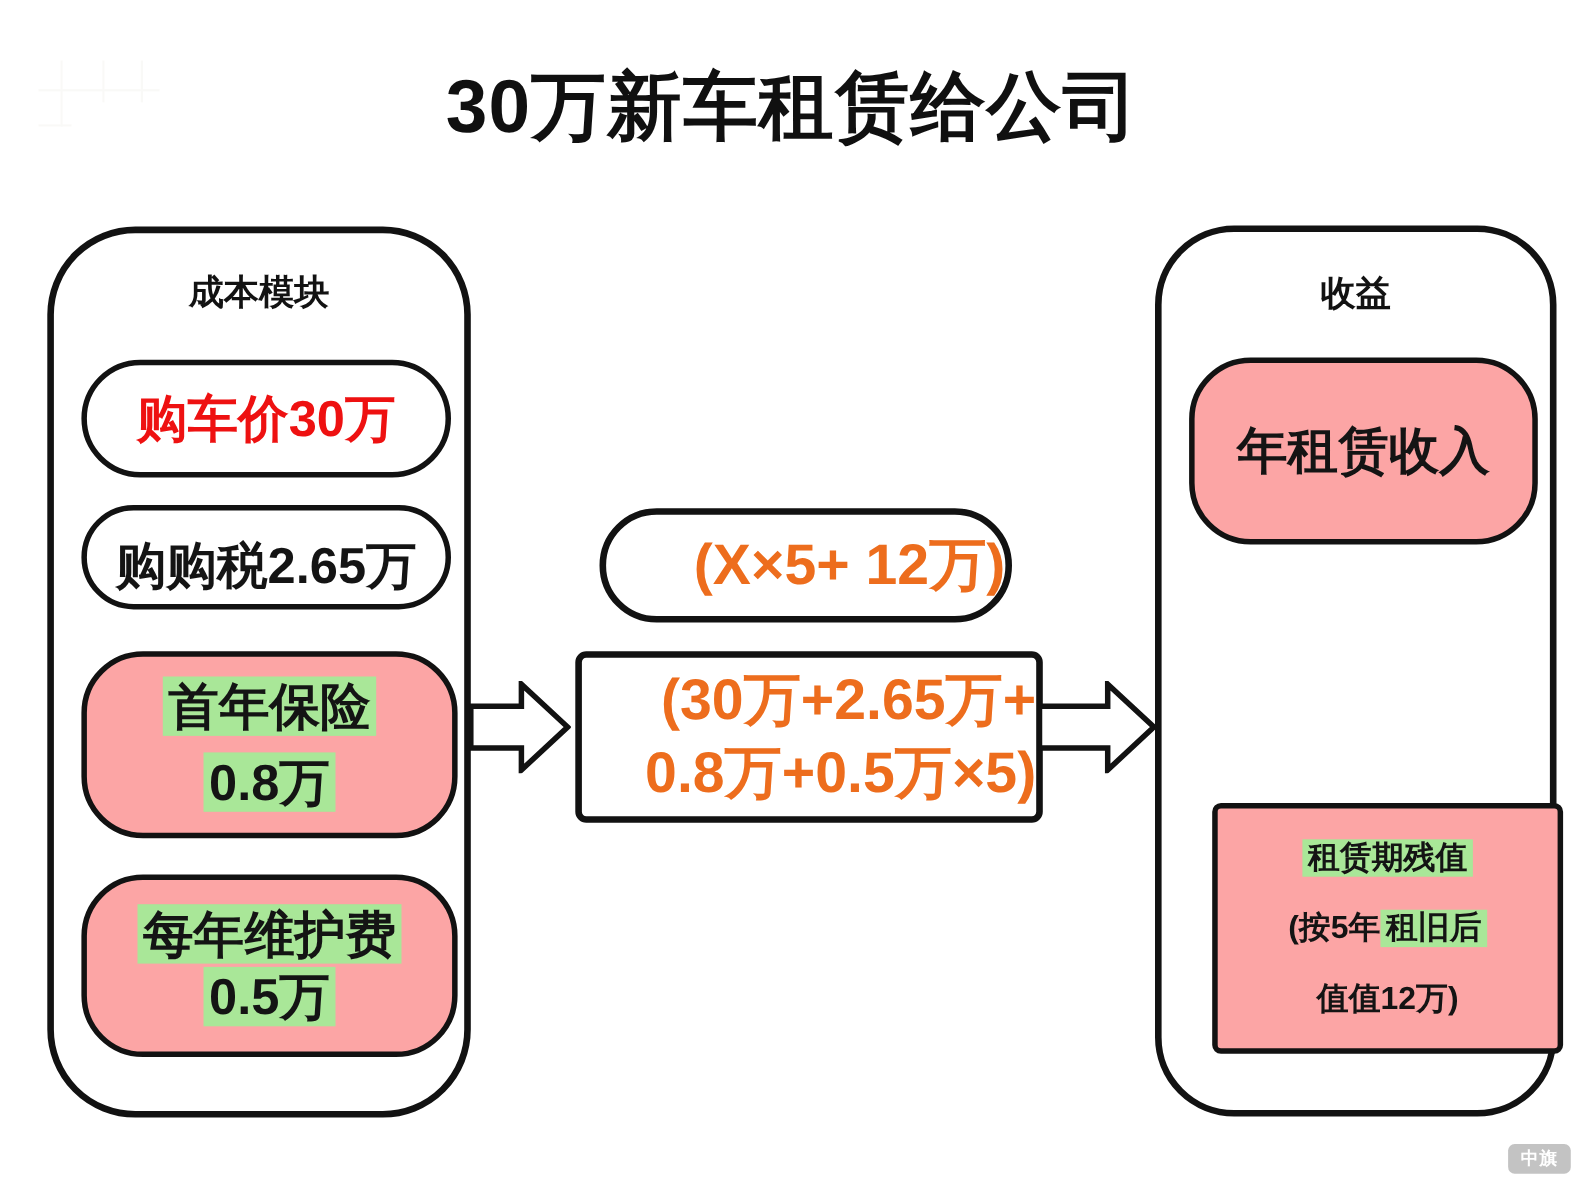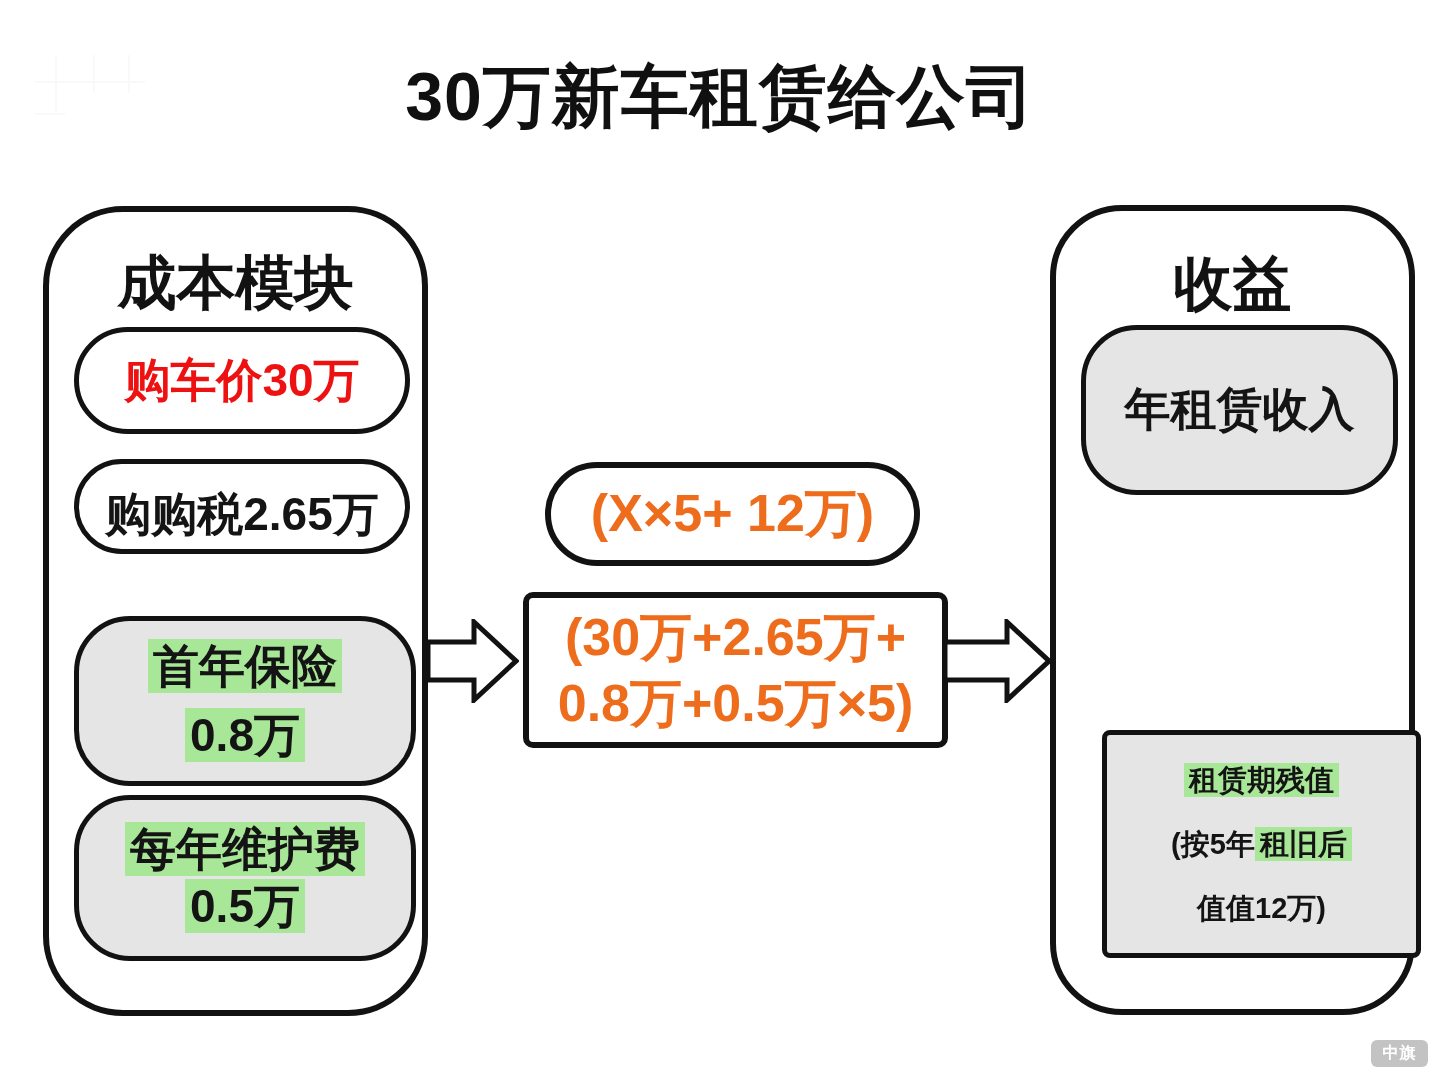--- a/index.html
+++ b/index.html
@@ -14,32 +14,32 @@
     top:52px;left:0;width:1440px;text-align:center;
     font-size:68px;font-weight:900;color:#101010;letter-spacing:1px;
   }
 
   
   .faint-grid{top:55px;left:35px;width:115px;height:95px;opacity:.10;}
   .faint-grid .v{position:absolute;top:0;width:2px;background:#cfc8ba;}
   .faint-grid .h{position:absolute;left:0;height:2px;background:#cfc8ba;}
 
   .outer-box{background:#ffffff;border:6px solid #121212;border-radius:80px;}
-  .box-header{font-size:59px;font-weight:800;color:#121212;text-align:center;}
+  .box-header{font-size:32px;font-weight:800;color:#121212;text-align:center;}
 
   .pill{
     background:#ffffff;border:5px solid #121212;border-radius:56px;
     font-size:46px;font-weight:800;line-height:1.25;
   }
-  .green{background:#e5e5e5;text-align:right;}
+  .green{background:#fca5a5;text-align:right;}
   .hl{background:#a9e798;padding:1px 5px;}
 
   .formula{
     background:#ffffff;border:6px solid #121212;
-    font-weight:800;color:#ed6d1d;
+    font-weight:800;color:#ed6d1d;align-items:flex-end;
   }
   .red-text{color:#ee1111;}
   .black-text{color:#141414;margin-top:16px;}
 
   .watermark{
     top:1040px;left:1371px;width:57px;height:27px;border-radius:6px;
     background:rgba(185,185,185,.85);color:#ffffff;font-size:16px;font-weight:700;
     display:flex;align-items:center;justify-content:center;letter-spacing:1px;
   }
 </style>
@@ -62,21 +62,21 @@
     <div class="abs box-header" style="top:32px;left:0;width:373px;">成本模块</div>
 
     <div class="abs pill center-col" style="left:25px;top:115px;width:326px;height:97px;">
       <span class="red-text">购车价30万</span>
     </div>
 
     <div class="abs pill center-col" style="left:25px;top:247px;width:326px;height:85px;">
       <span class="black-text">购购税2.65万</span>
     </div>
 
-    <div class="abs pill green center-col" style="left:25px;top:404px;width:332px;height:160px;gap:12px;">
+    <div class="abs pill green center-col" style="left:25px;top:380px;width:332px;height:160px;gap:12px;">
       <div><span class="hl">首年保险</span></div>
       <div><span class="hl">0.8万</span></div>
     </div>
 
     <div class="abs pill green center-col" style="left:25px;top:583px;width:332px;height:156px;">
       <div><span class="hl">每年维护费</span></div>
       <div><span class="hl">0.5万</span></div>
     </div>
   </div>
 

